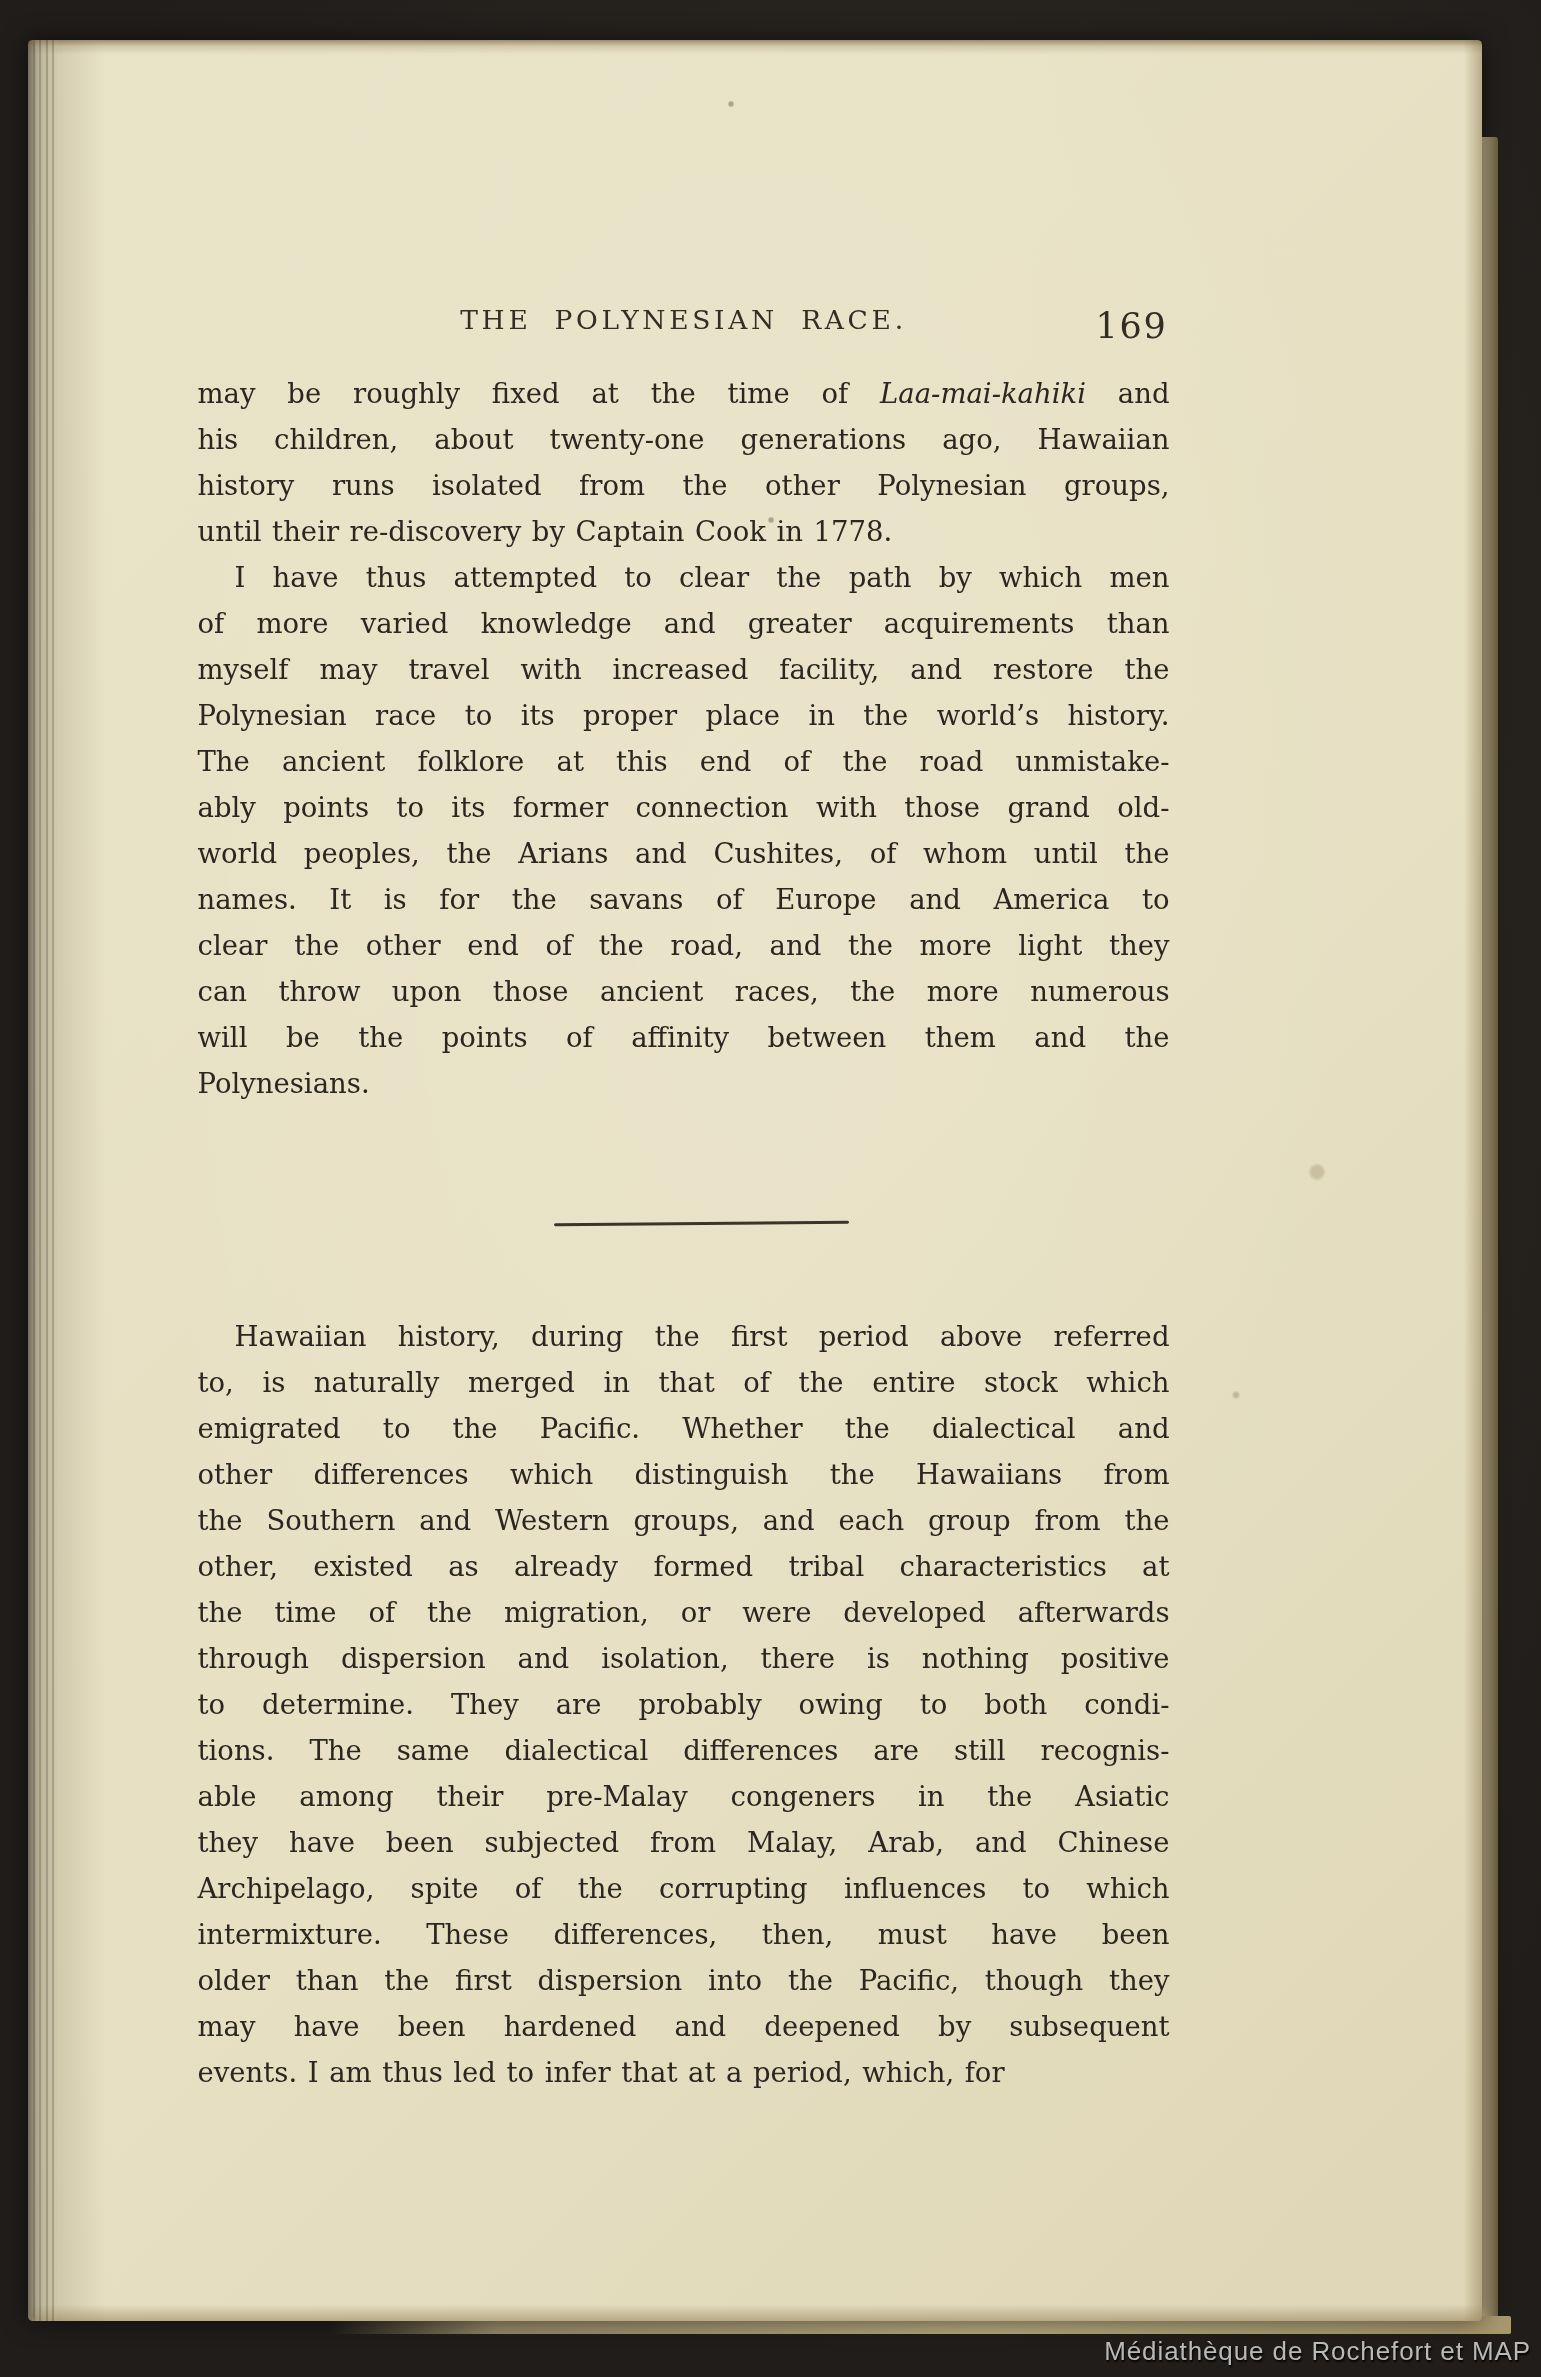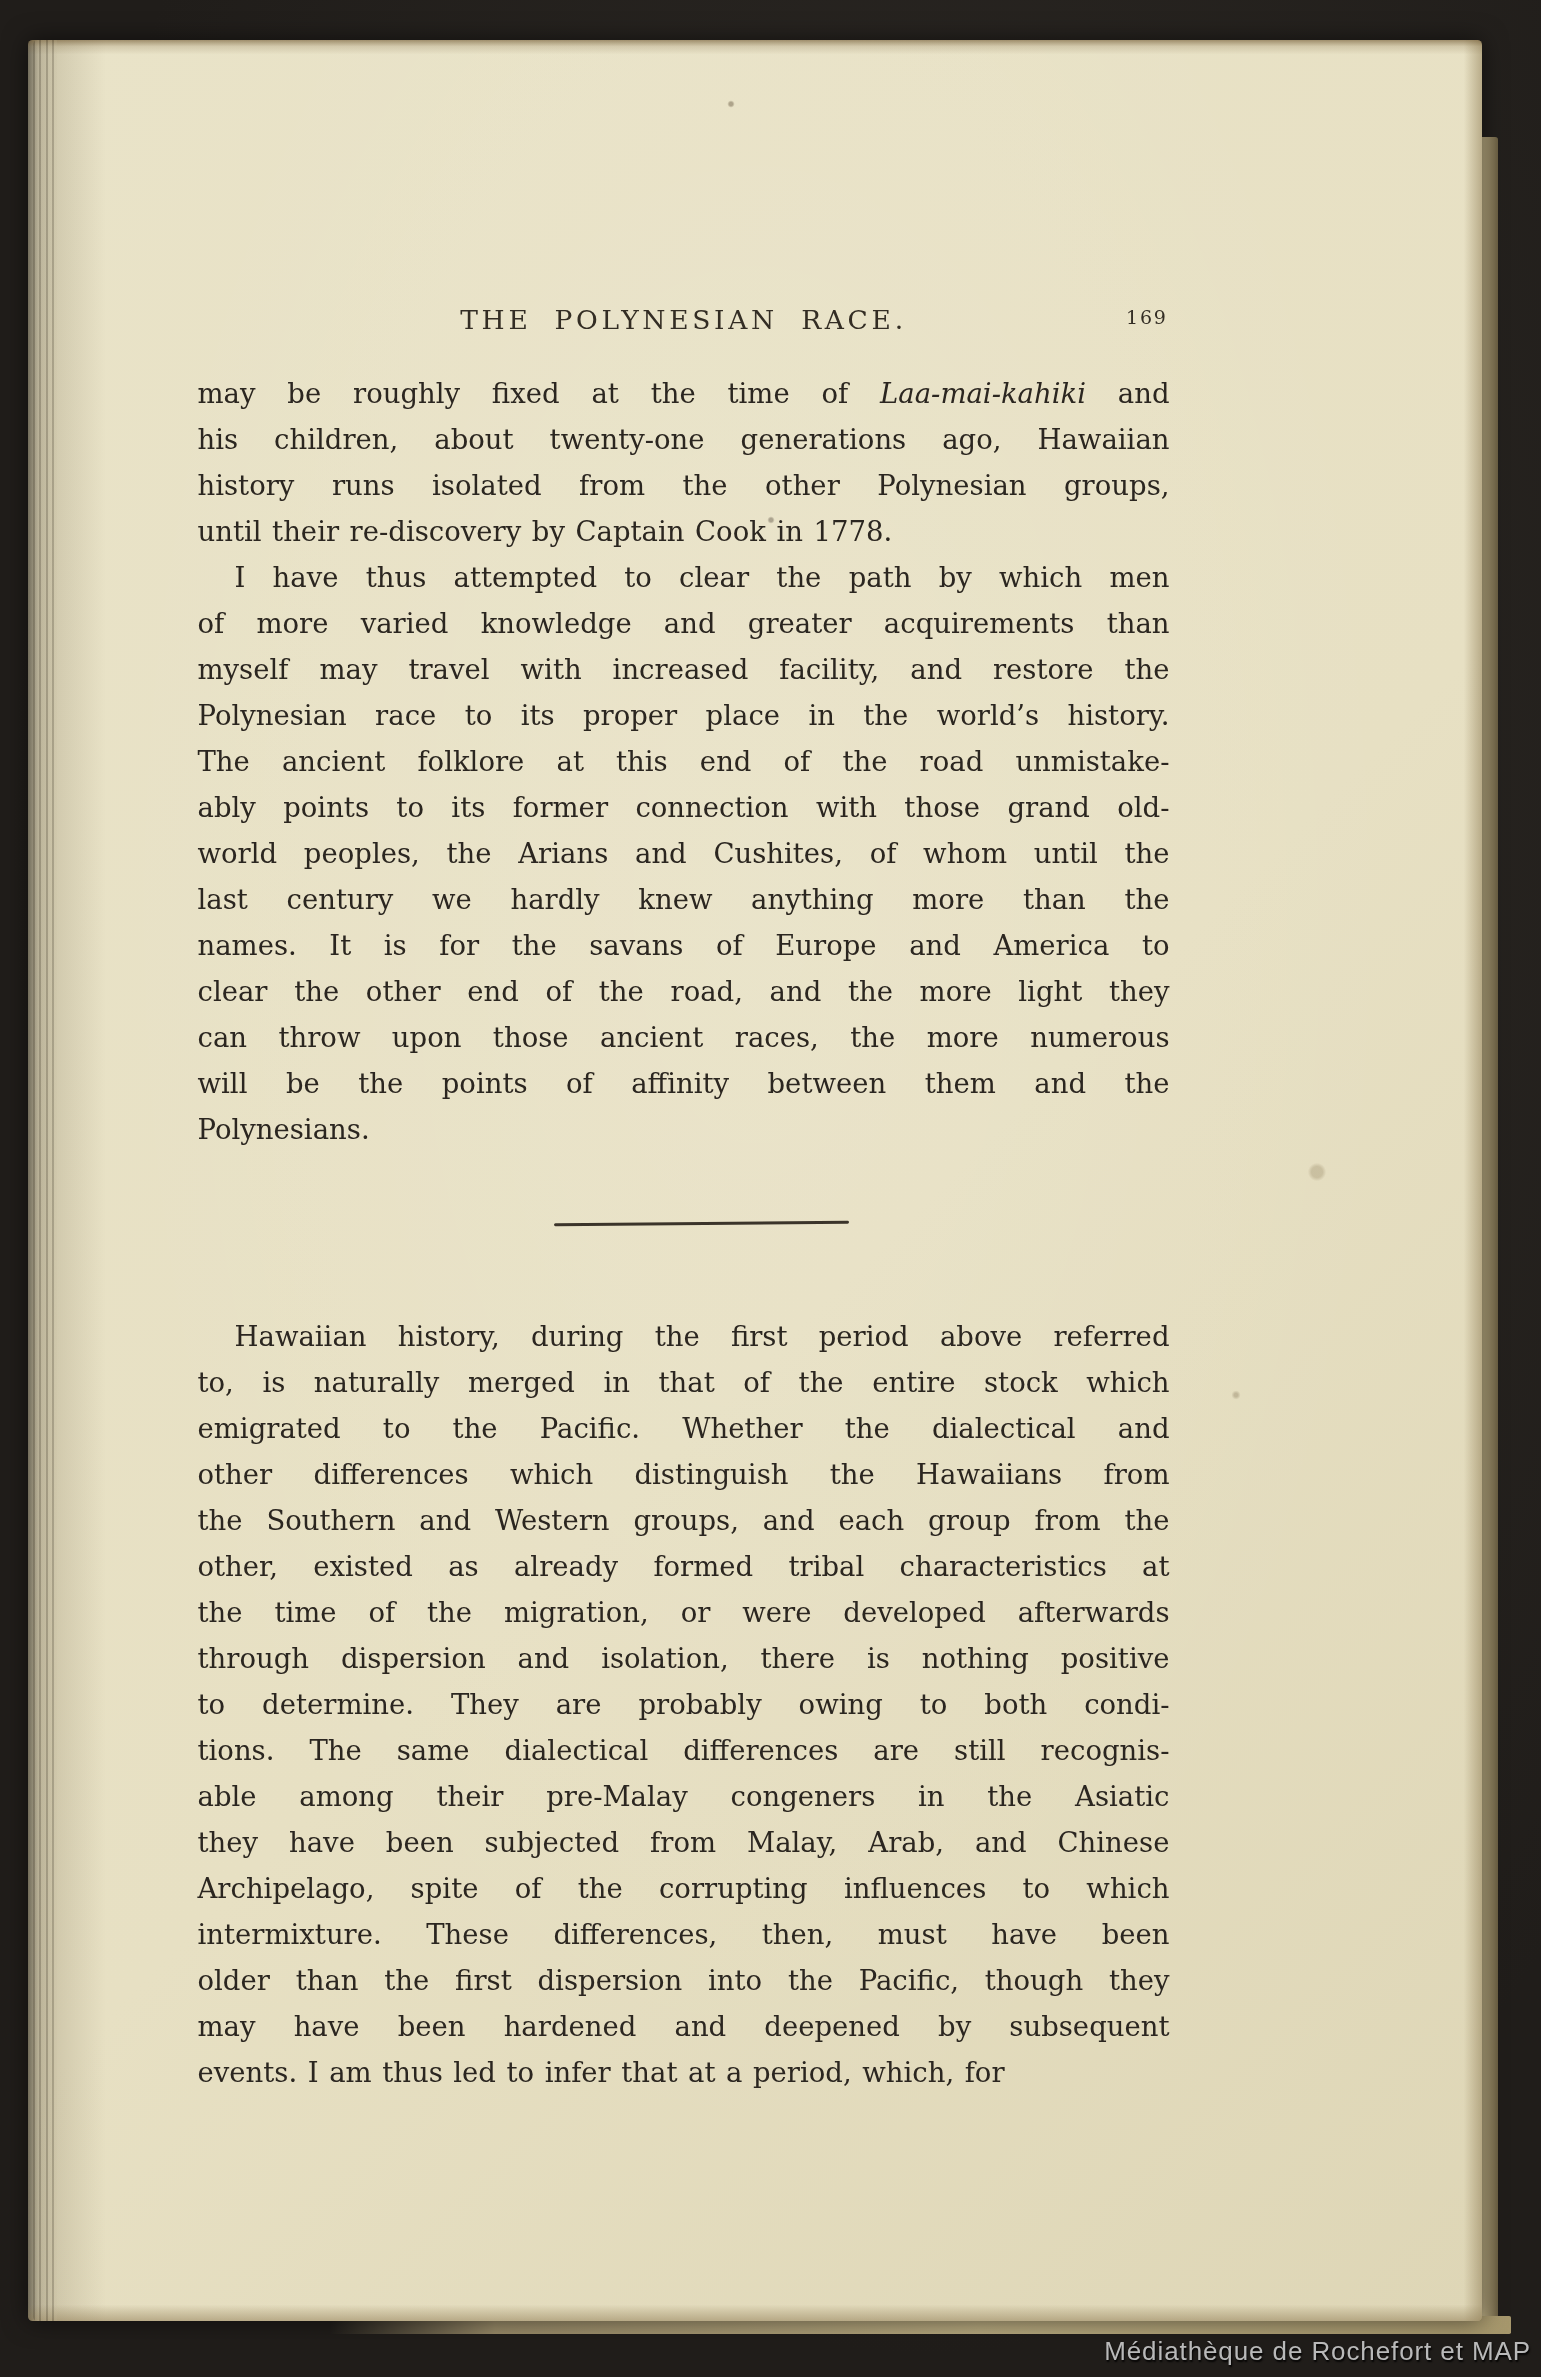--- a/index.html
+++ b/index.html
@@ -60,21 +60,21 @@
   .running-head {
     position: absolute; top: 264px; left: 0; width: 100%; height: 40px;
   }
   .running-title {
     display: block; text-align: center;
     font-size: 26.5px; letter-spacing: 3.7px; word-spacing: 11px;
     color: #332d24;
   }
   .page-number {
     position: absolute; right: 1.8px; top: 1.8px;
-    font-size: 19px; letter-spacing: 1.8px; color: #332d24;
+    font-size: 35px; letter-spacing: 1.8px; color: #332d24;
   }
   .text-section { position: absolute; left: 0; width: 100%; }
   #section-0 { top: 330px; }
   #section-1 { top: 1273px; }
   .line {
     height: 46px; line-height: 46px; font-size: 27.5px;
     text-align: justify; text-align-last: justify;
     word-spacing: 1.8px;
     overflow: visible; white-space: nowrap;
   }
@@ -117,21 +117,20 @@
             <div class="line last">until their re-discovery by Captain Cook in 1778.</div>
           </div>
           <div>
             <div class="line indent">I have thus attempted to clear the path by which men</div>
             <div class="line">of more varied knowledge and greater acquirements than</div>
             <div class="line">myself may travel with increased facility, and restore the</div>
             <div class="line">Polynesian race to its proper place in the world’s history.</div>
             <div class="line">The ancient folklore at this end of the road unmistake-</div>
             <div class="line">ably points to its former connection with those grand old-</div>
             <div class="line">world peoples, the Arians and Cushites, of whom until the</div>
-            <div class="line">last century we hardly knew anything more than the</div>
             <div class="line">names.  It is for the savans of Europe and America to</div>
             <div class="line">clear the other end of the road, and the more light they</div>
             <div class="line">can throw upon those ancient races, the more numerous</div>
             <div class="line">will be the points of affinity between them and the</div>
             <div class="line last">Polynesians.</div>
           </div>
         </div>
 
       <div class="divider"></div>
 

